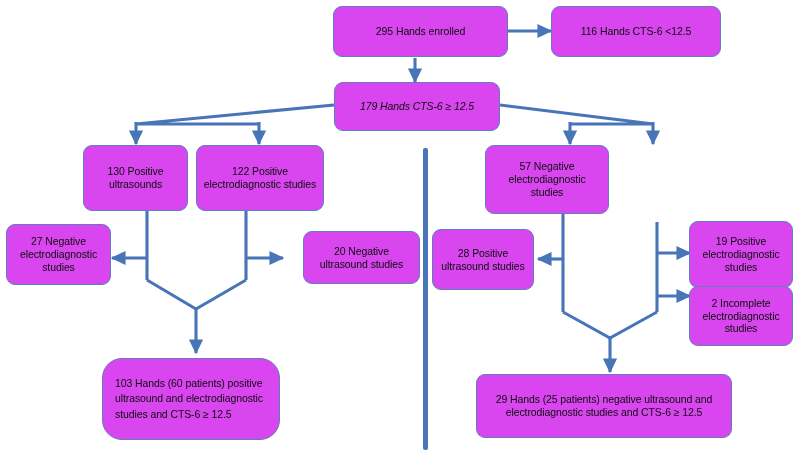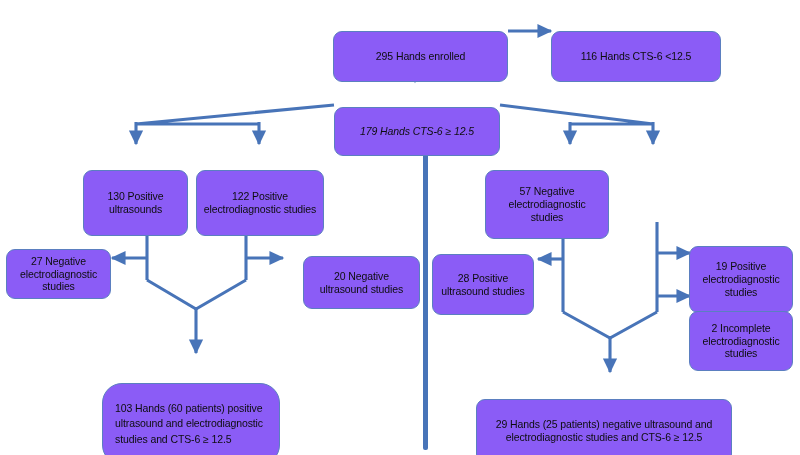--- a/index.html
+++ b/index.html
@@ -23,32 +23,31 @@
     position: absolute;
     left: 0;
     top: 0;
     width: 800px;
     height: 455px;
     pointer-events: none;
   }
   .node {
     position: absolute;
     box-sizing: border-box;
-    background: #8b5cf6;
+    background: #d946ef;
     border: 1.1px solid #5b7fc0;
     border-radius: 9px;
     color: #0d0d0d;
     display: flex;
     align-items: center;
     justify-content: center;
     text-align: center;
     line-height: 1.22;
     padding: 3px 6px;
     letter-spacing: -0.1px;
-    margin-top: 25px;
   }
   .node.left-text {
     text-align: left;
     justify-content: flex-start;
     padding-left: 12px;
     line-height: 1.45;
   }
   .divider {
     position: absolute;
     background: #4874b8;
@@ -105,21 +104,21 @@
 
   <div class="node" style="left:334px; top:82px; width:166px; height:49px; font-size:10.5px;font-style:italic;">179 Hands CTS-6 ≥ 12.5</div>
 
   <div class="node" style="left:83px; top:145px; width:105px; height:66px; font-size:10.5px;">130 Positive ultrasounds</div>
 
   <div class="node" style="left:196px; top:145px; width:128px; height:66px; font-size:10.5px;">122 Positive electrodiagnostic studies</div>
 
   <div class="node" style="left:485px; top:145px; width:124px; height:69px; font-size:10.5px;">57 Negative electrodiagnostic studies</div>
 
 
-  <div class="node" style="left:6px; top:224px; width:105px; height:50px; font-size:10.5px;">27 Negative electrodiagnostic studies</div>
+  <div class="node" style="left:6px; top:224px; width:105px; height:61px; font-size:10.5px;">27 Negative electrodiagnostic studies</div>
 
   <div class="node" style="left:303px; top:231px; width:117px; height:53px; font-size:10.5px;">20 Negative ultrasound studies</div>
 
   <div class="node" style="left:432px; top:229px; width:102px; height:61px; font-size:10.5px;">28 Positive ultrasound studies</div>
 
   <div class="node" style="left:689px; top:221px; width:104px; height:67px; font-size:10.5px;">19 Positive electrodiagnostic studies</div>
 
   <div class="node" style="left:689px; top:286px; width:104px; height:60px; font-size:10.5px;">2 Incomplete electrodiagnostic studies</div>
 
   <div class="node left-text" style="left:102px; top:358px; width:178px; height:82px; font-size:10.5px;border-radius:20px;">103 Hands (60 patients) positive ultrasound and electrodiagnostic studies and CTS-6 ≥ 12.5</div>

